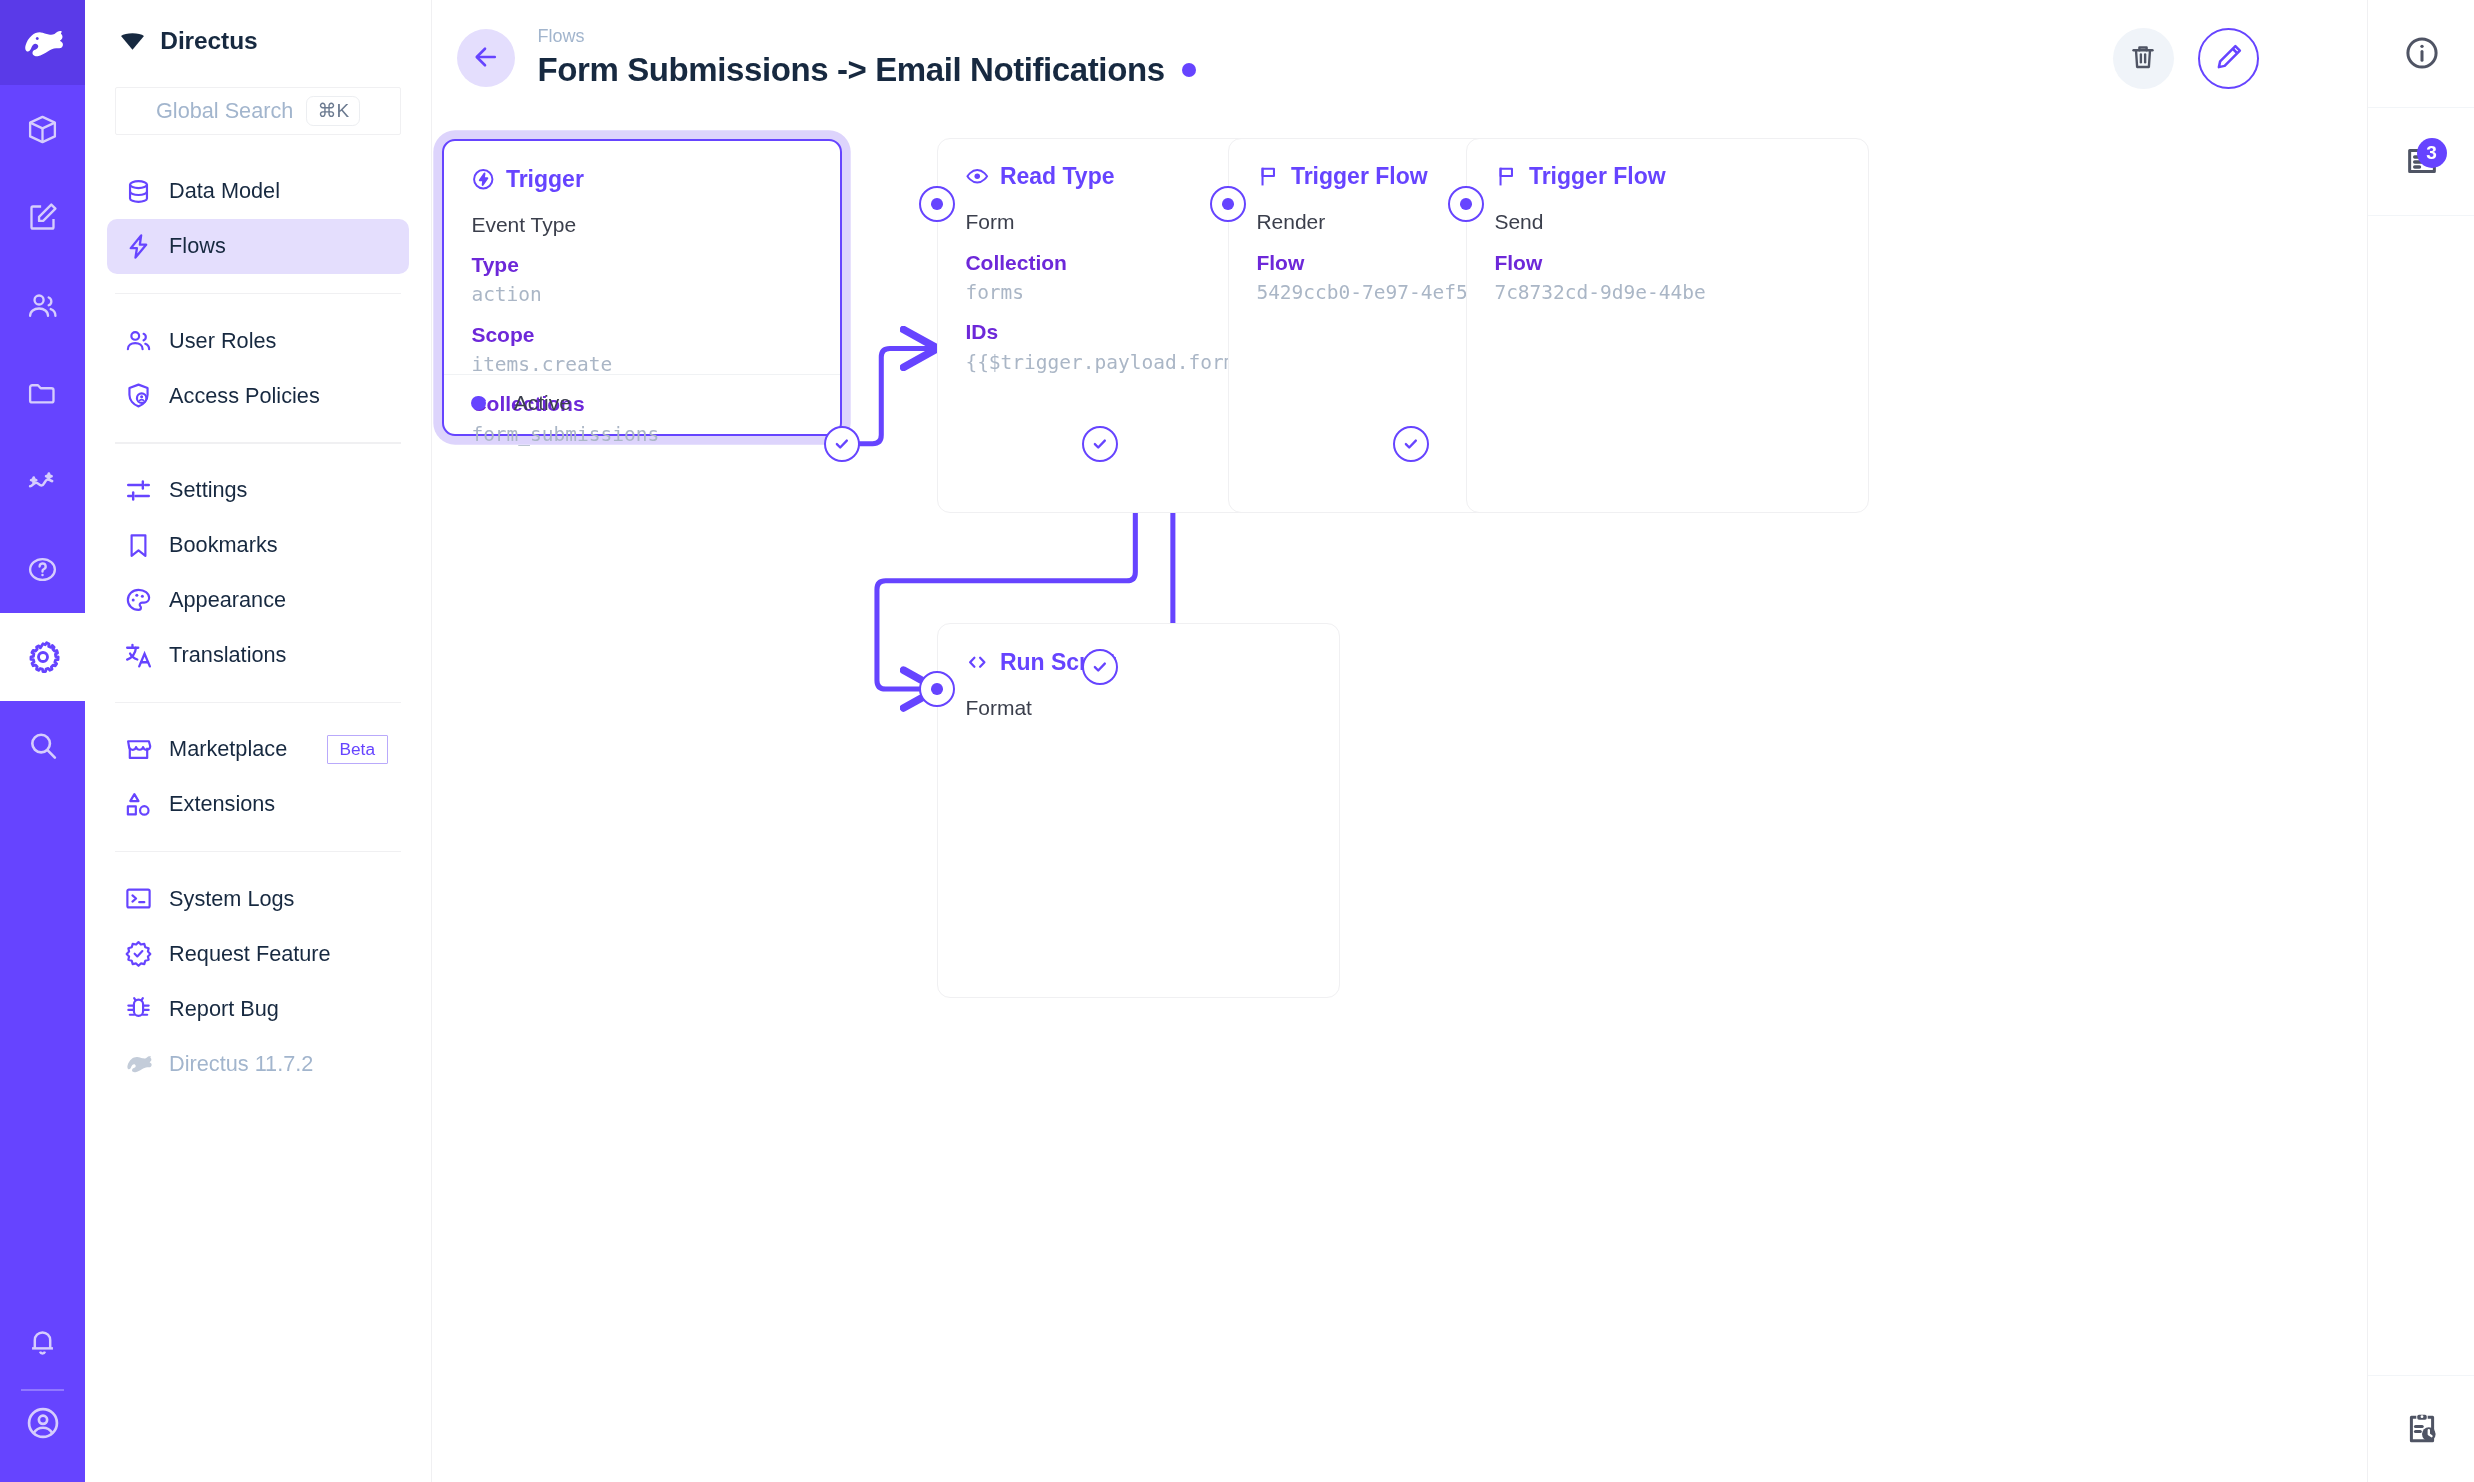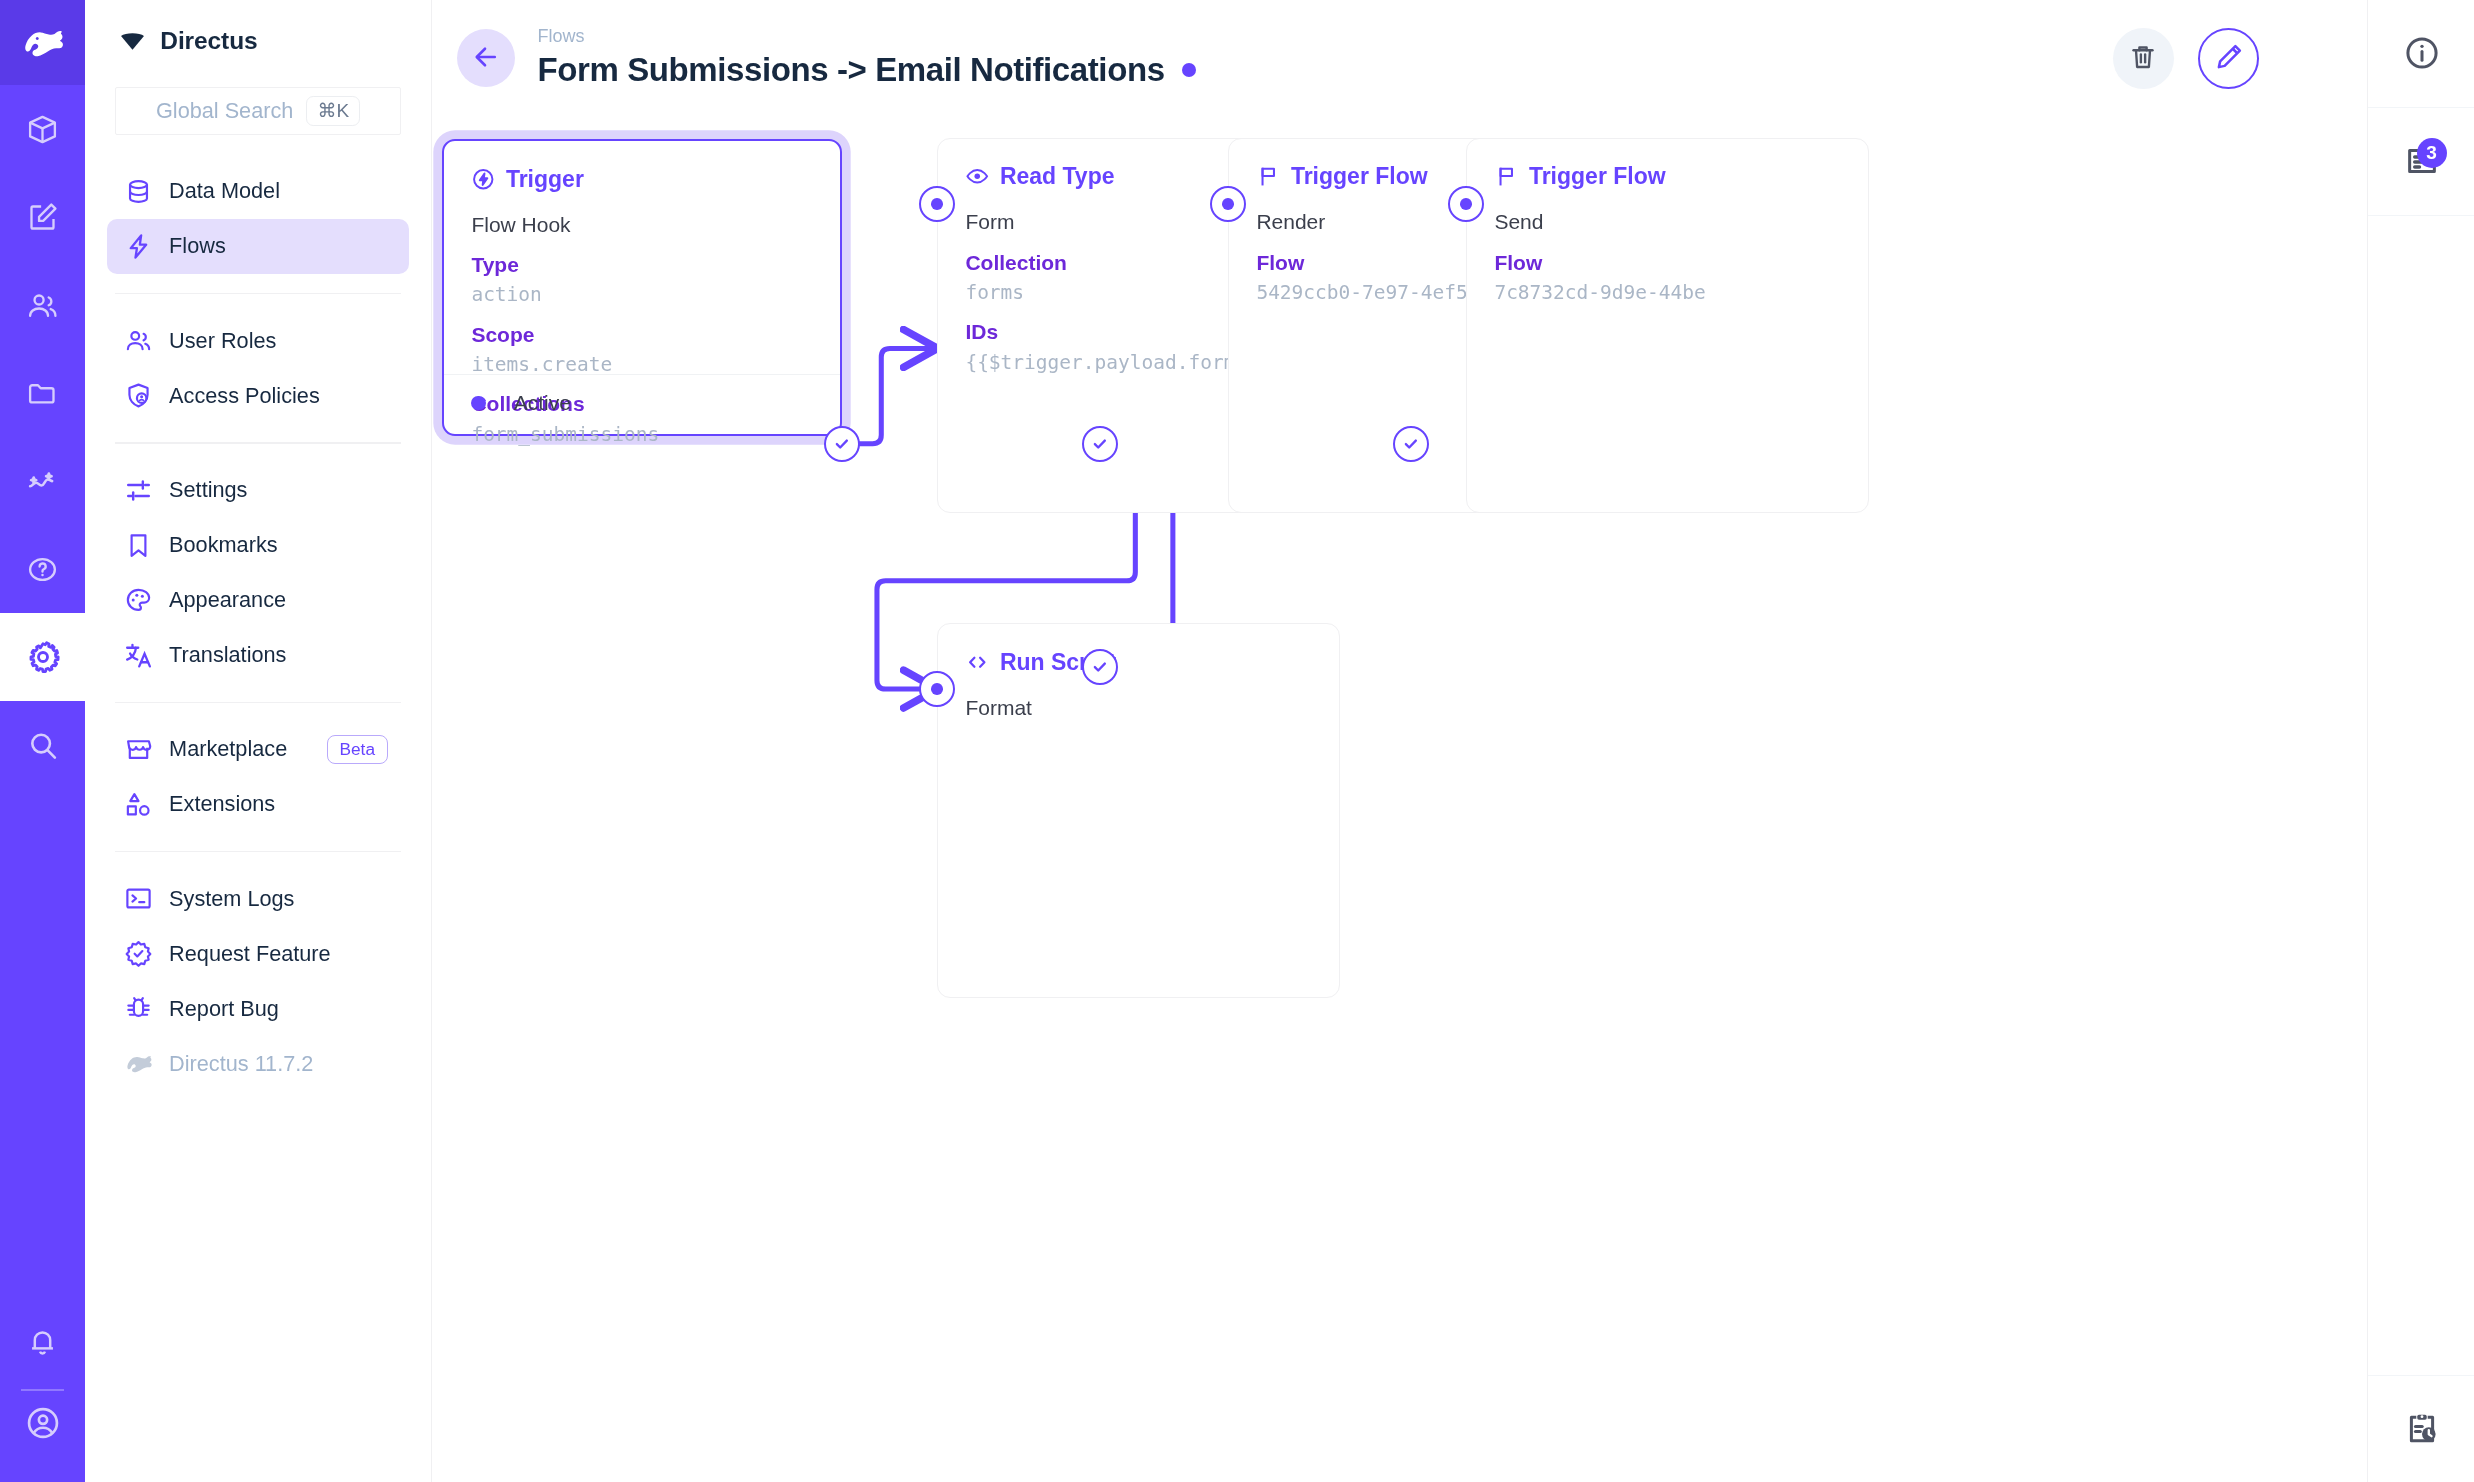--- a/index.html
+++ b/index.html
@@ -77,21 +77,21 @@
     height: 55px; padding: 0 17.3px; border-radius: 10px;
     color: #172940; font-size: 21.7px;
     margin: 0 5.8px;
   }
   .nav-item .ni-icon { width: 29px; height: 29px; flex: 0 0 29px; color: #6644ff; }
   .nav-item.active { background: #e4defd; }
   .nav-item.muted { color: #a2b5cd; }
   .nav-item.muted .ni-icon { color: #c3ccd9; }
   .nav-item .badge-beta {
     margin-left: auto; margin-right: 4.3px;
-    border: 1.4px solid #b9a9fb; border-radius: 8px;
+    border: 1.4px solid #b9a9fb; border-radius: 1px;
     color: #6644ff; font-size: 17.3px; padding: 2.9px 11.6px; line-height: 1.2;
   }
 
   
   #main {
     position: absolute; left: 432px; top: 0;
     width: 1935px; height: 1483px;
     background: #ffffff;
     z-index: 10;
   }
@@ -561,21 +561,21 @@
       <div class="panel-head">
         <span class="ph-icon">
           <svg width="24.5" height="24.5" viewBox="0 0 24 24" fill="none" stroke="currentColor" stroke-width="1.9" stroke-linejoin="round">
               <circle cx="12" cy="12" r="9"></circle>
               <path d="M13.2 6.4 8.6 13h3.4l-.6 4.6 4.6-6.6h-3.4z" fill="currentColor"></path>
             </svg>
         </span>
         <span>Trigger</span>
       </div>
       <div class="panel-body">
-        <div class="panel-name">Flow Hook</div>
+        <div class="panel-name">Event Type</div>
         <div class="field-label">Type</div>
         <div class="field-value">action</div>
         <div class="field-label">Scope</div>
         <div class="field-value">items.create</div>
         <div class="field-label">Collections</div>
         <div class="field-value">form_submissions</div>
       </div>
       <div class="panel-footer">
         <span class="dot"></span>
         <span class="txt">Active</span>

